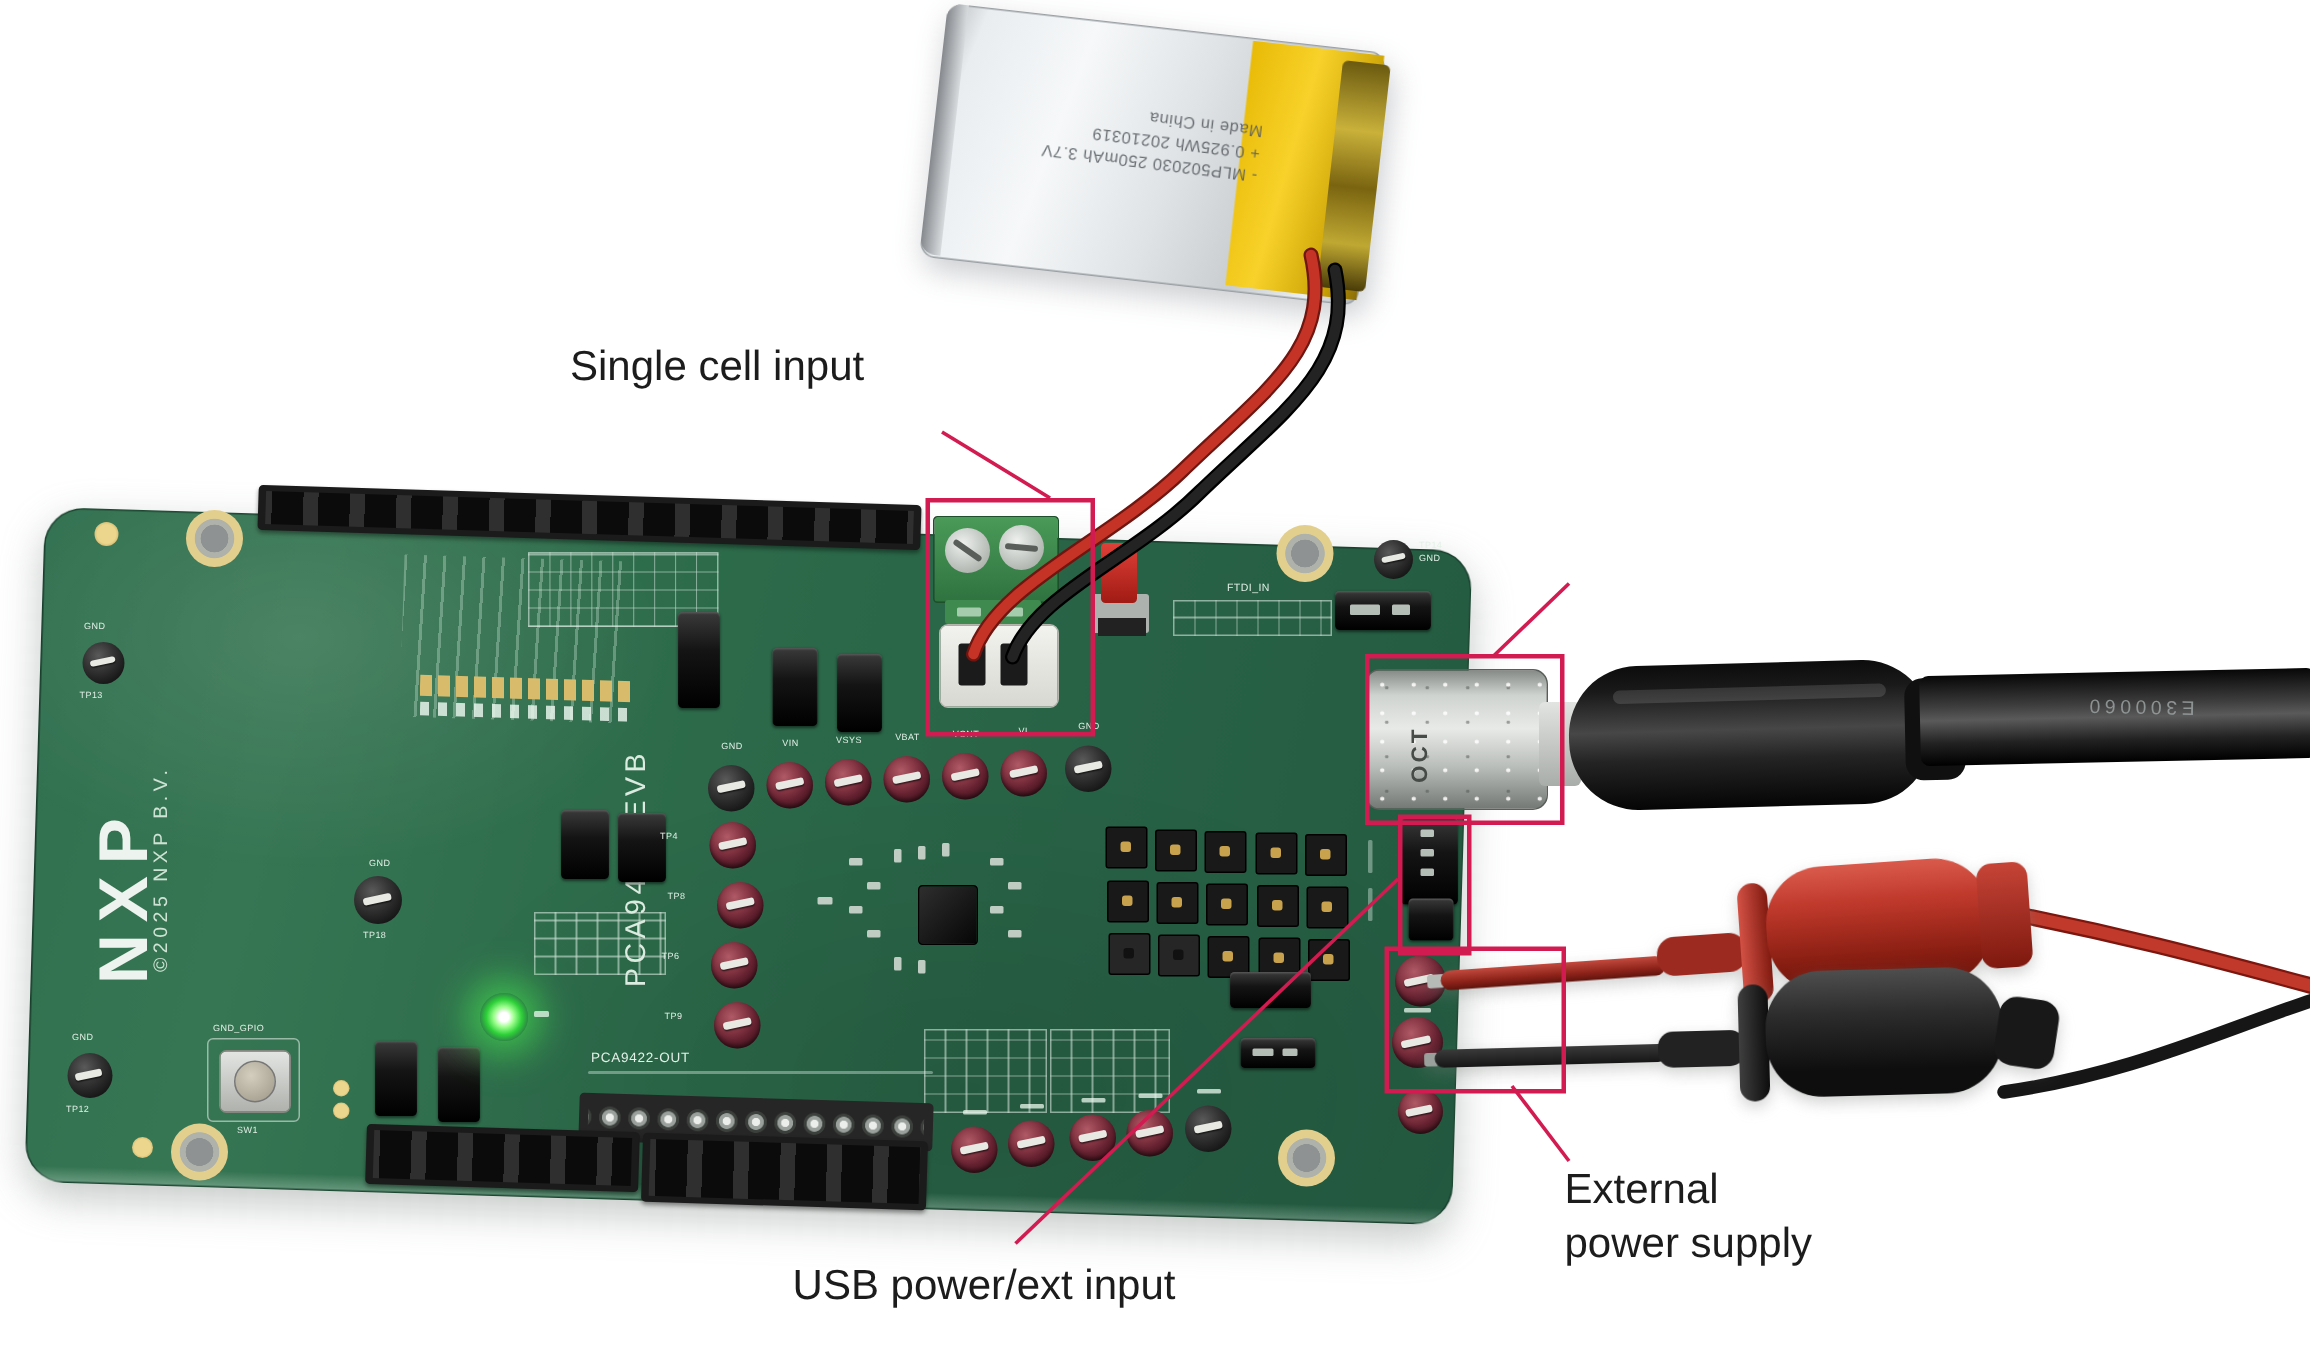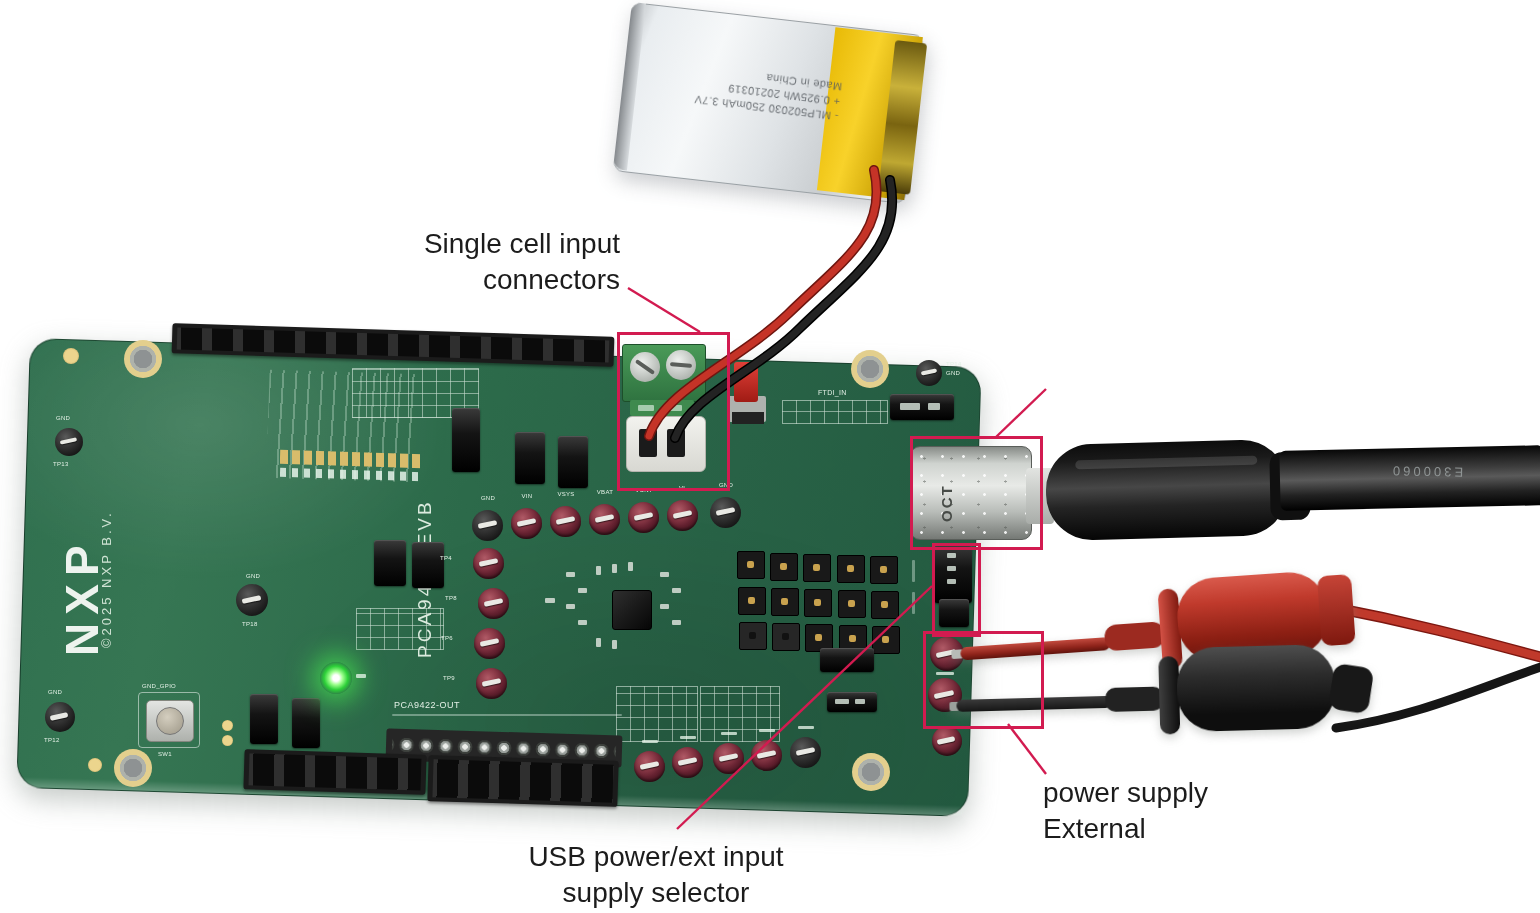--- a/index.html
+++ b/index.html
@@ -345,28 +345,26 @@
   <div class="abox" style="left:932px;top:543px;width:43px;height:88px;"></div>
   <div class="abox" style="left:923px;top:631px;width:115px;height:92px;"></div>
 
   <svg class="layer z21" width="1540" height="913">
     <line x1="628" y1="288" x2="700" y2="332" stroke="#d21b50" stroke-width="2.4"></line>
     <line x1="1046" y1="389" x2="996" y2="437" stroke="#d21b50" stroke-width="2.4"></line>
     <line x1="677" y1="829" x2="932" y2="586" stroke="#d21b50" stroke-width="2.4"></line>
     <line x1="1046" y1="774" x2="1008" y2="724" stroke="#d21b50" stroke-width="2.4"></line>
   </svg>
 
-  <div class="lbl" style="left:380px;top:226px;width:240px;text-align:right;">
+  <div class="lbl" style="left:380px;top:226px;width:240px;text-align:left;">
     <div>Single cell input</div>
-    <div>connectors</div>
   </div>
   <div class="lbl" style="left:1062px;top:317px;">
   </div>
   <div class="lbl" style="left:488px;top:839px;width:336px;text-align:center;">
     <div>USB power/ext input</div>
-    <div>supply selector</div>
   </div>
   <div class="lbl" style="left:1043px;top:775px;">
+    <div>External</div>
     <div>power supply</div>
-    <div>External</div>
   </div>
 
 </div>
 
 </body></html>

